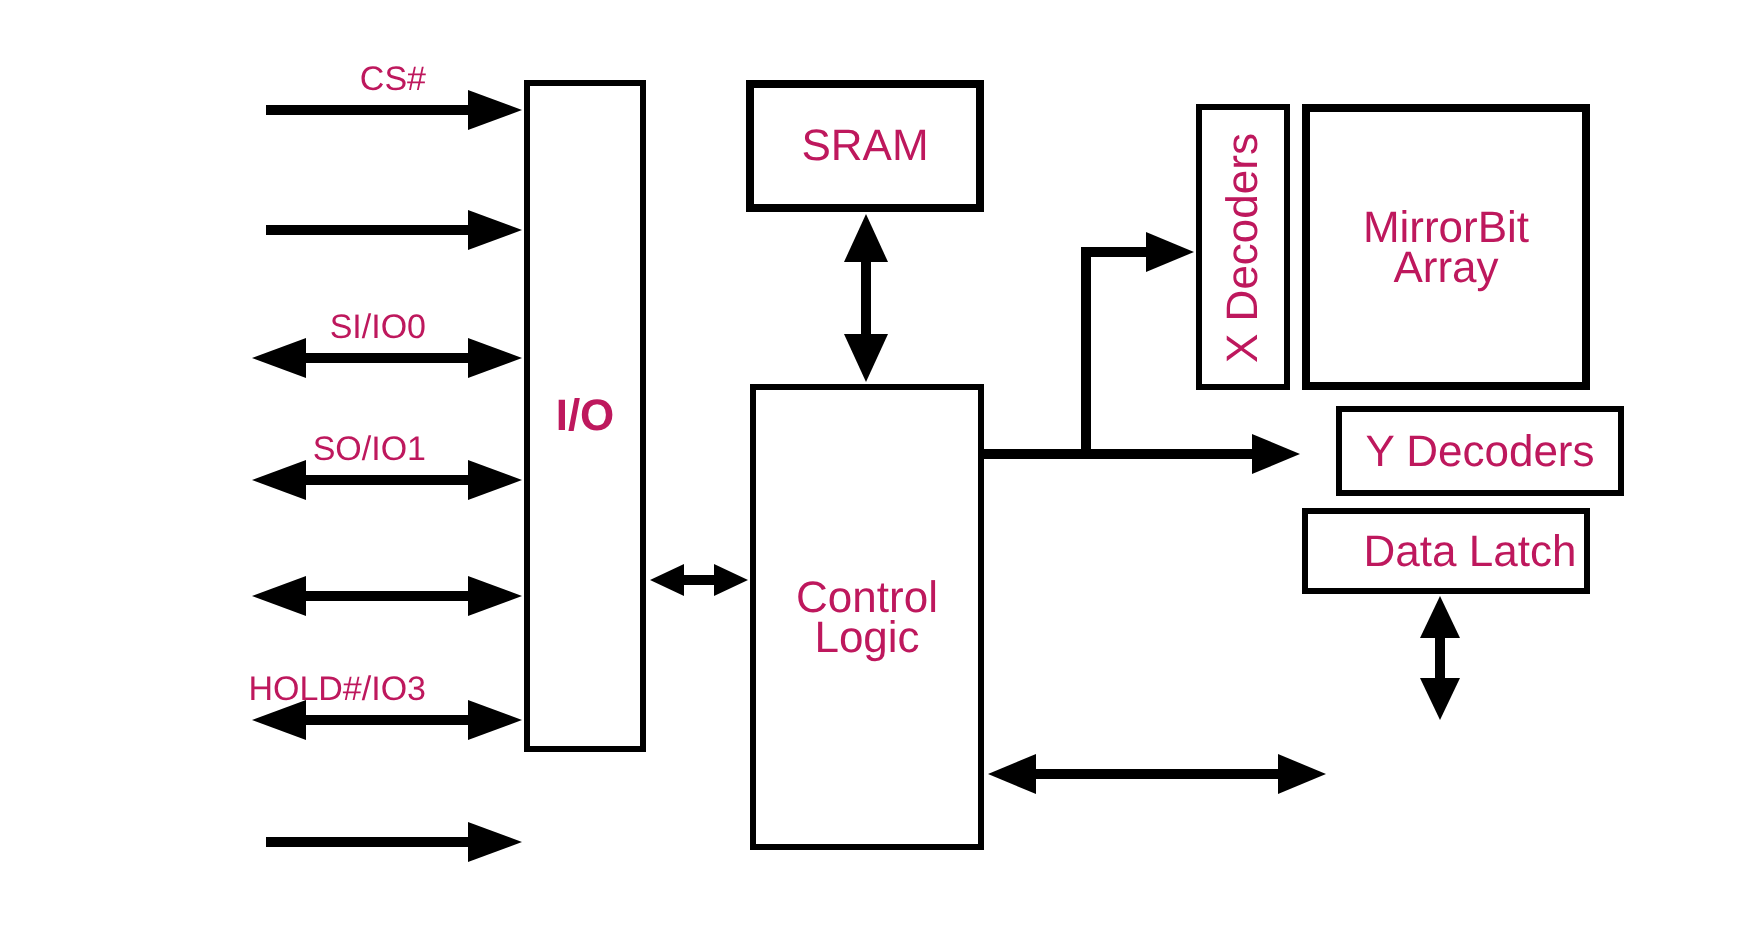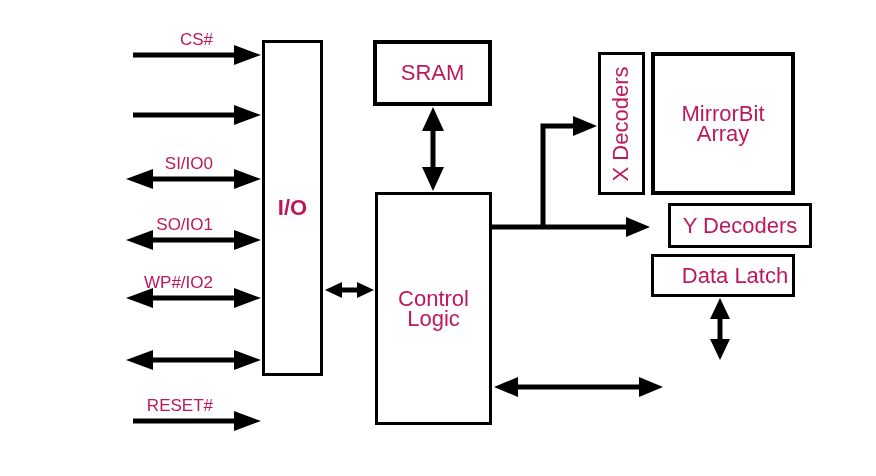--- a/index.html
+++ b/index.html
@@ -138,22 +138,21 @@
     <g>
       <path class="wire" d="M515,387 H642"></path>
       <polygon class="head" points="494,387 518,377 518,397"></polygon>
       <polygon class="head" points="663,387 639,377 639,397"></polygon>
     </g>
   </svg>
 
   <div class="signal-label sig-0">CS#</div>
   <div class="signal-label sig-2">SI/IO0</div>
   <div class="signal-label sig-3">SO/IO1</div>
-  <div class="signal-label sig-4">WP#/IO2</div>
-  <div class="signal-label sig-6">RESET#</div>
+  <div class="signal-label sig-5">HOLD#/IO3</div>
 
   <div class="block block-io">
     <span>I/O</span>
   </div>
 
   <div class="block thick block-sram">
     <span>SRAM</span>
   </div>
 
   <div class="block block-control">

